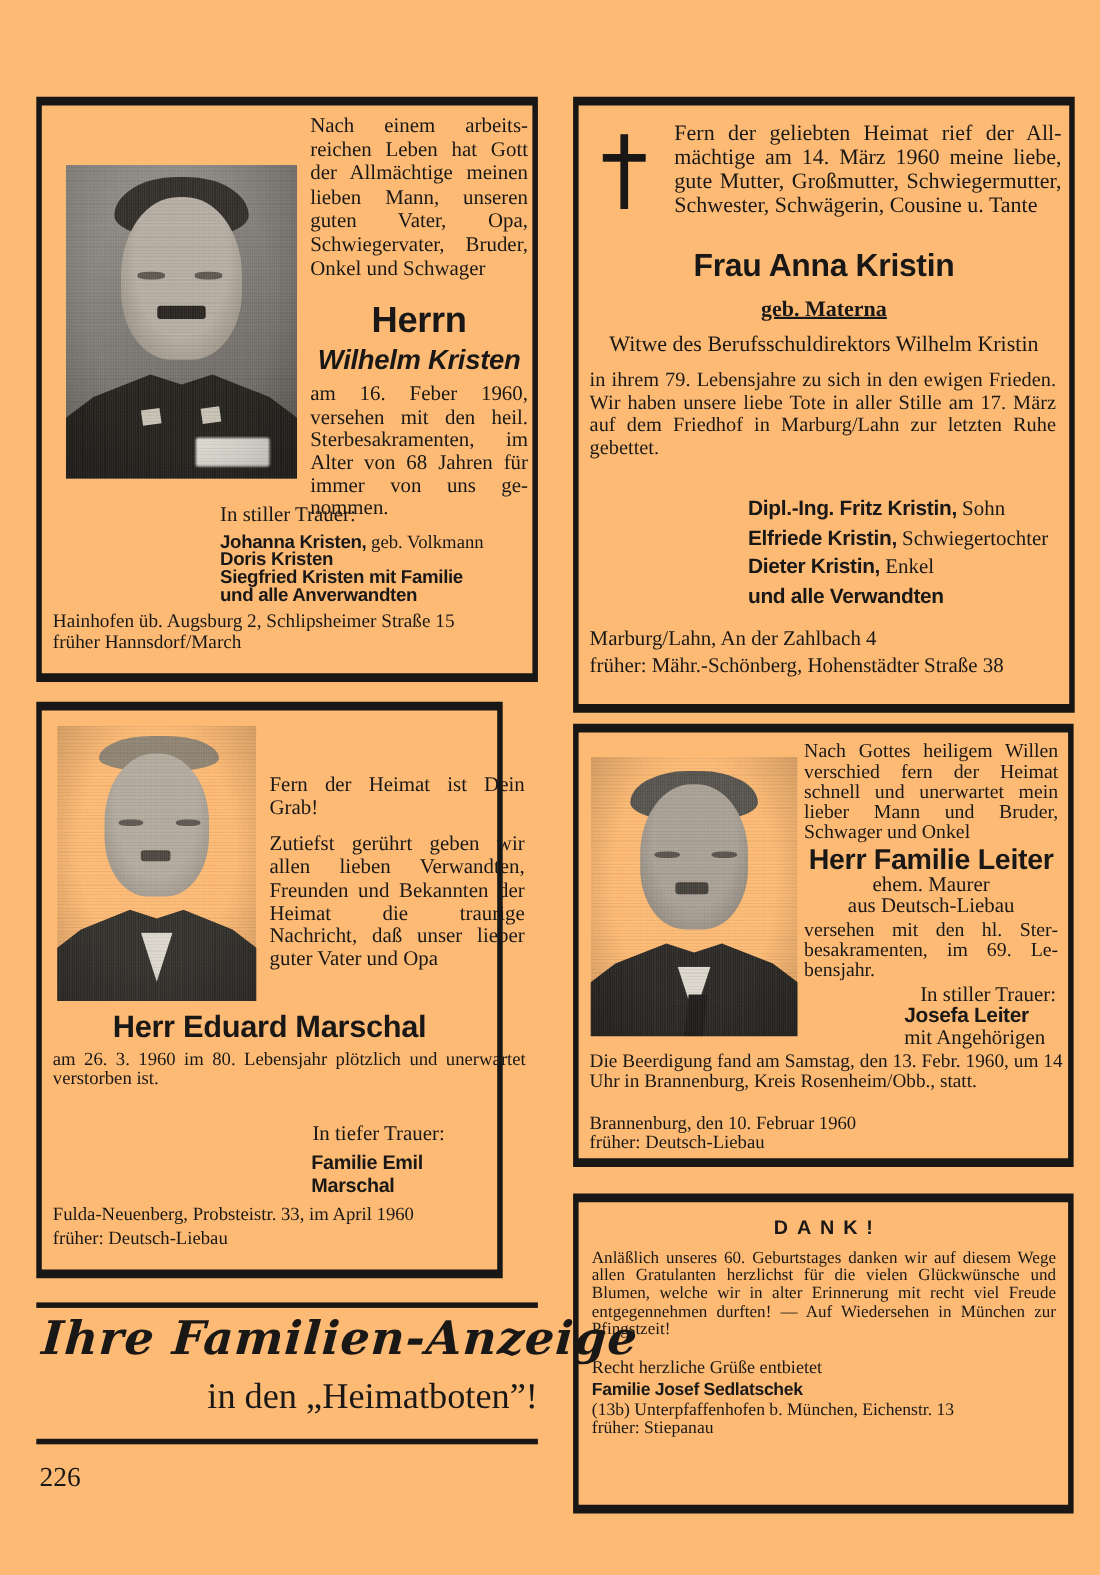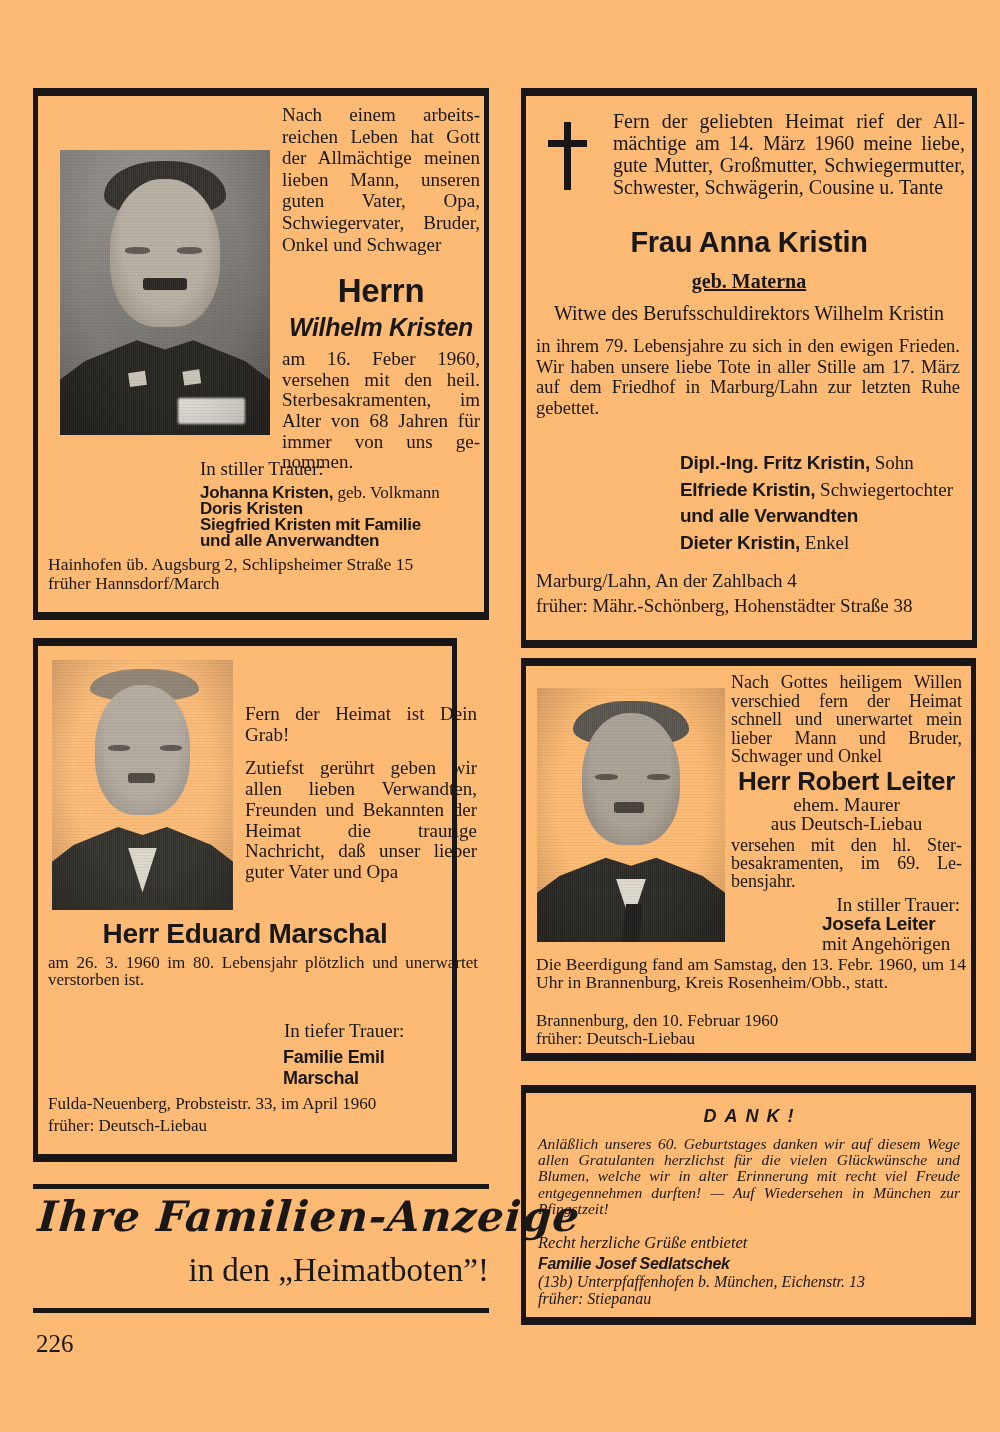--- a/index.html
+++ b/index.html
@@ -6,21 +6,21 @@
   .page{position:relative;width:1000px;height:1432px;margin:0 auto;background:#fdba74;
         font-family:"Liberation Serif","DejaVu Serif",serif;color:#1a1816;
         -webkit-font-smoothing:antialiased;overflow:hidden;}
   .abs{position:absolute;}
   *{box-sizing:border-box;}
   .box{position:absolute;border:5px solid #181715;border-top-width:8px;border-bottom-width:8px;}
   #bx1{left:33px;top:88px;width:456px;height:532px;}
   #bx2{left:521px;top:88px;width:456px;height:560px;}
   #bx3{left:33px;top:638px;width:424px;height:524px;}
   #bx4{left:521px;top:658px;width:455px;height:403px;}
-  #bx5{left:521px;top:1085px;width:455px;height:240px;font-style:italic;}
+  #bx5{left:521px;top:1085px;width:455px;height:291px;}
 
   .just{text-align:justify;margin:0;}
   .c{text-align:center;}
   .sans{font-family:"Liberation Sans","DejaVu Sans",sans-serif;font-weight:700;letter-spacing:-0.3px;}
 
   
   .photo{position:absolute;overflow:hidden;background:var(--bg);}
   .photo::after{content:"";position:absolute;inset:0;
      background:radial-gradient(ellipse at 50% 45%, rgba(0,0,0,0) 55%, rgba(0,0,0,.20)),
                 repeating-linear-gradient(0deg, rgba(0,0,0,.05) 0 1px, rgba(255,255,255,0) 1px 3px),
@@ -159,22 +159,22 @@
       <div class="h"></div>
     </div>
     <p class="abs just" id="in2">Fern der geliebten Heimat rief der All­mächtige am 14. März 1960 meine liebe, gute Mutter, Großmutter, Schwiegermutter, Schwester, Schwägerin, Cousine u. Tante</p>
     <div class="abs sans c" id="nm2">Frau Anna Kristin</div>
     <div class="abs c" id="mb2">geb. Materna</div>
     <div class="abs c" id="wd2">Witwe des Berufsschuldirektors Wilhelm Kristin</div>
     <p class="abs just" id="bd2">in ihrem 79. Lebensjahre zu sich in den ewigen Frieden. Wir haben unsere liebe Tote in aller Stille am 17. März auf dem Friedhof in Marburg/​Lahn zur letzten Ruhe gebettet.</p>
     <div class="abs" id="mo2">
       <div><span class="sans">Dipl.-Ing. Fritz Kristin,</span><span> Sohn</span></div>
       <div><span class="sans">Elfriede Kristin,</span><span> Schwiegertochter</span></div>
+      <div><span class="sans">Dieter Kristin,</span><span> Enkel</span></div>
       <div><span class="sans">und alle Verwandten</span><span></span></div>
-      <div><span class="sans">Dieter Kristin,</span><span> Enkel</span></div>
     </div>
     <div class="abs" id="ad2">
       <div>Marburg/Lahn, An der Zahlbach 4</div>
       <div>früher: Mähr.-Schönberg, Hohenstädter Straße 38</div>
     </div>
   </section>
 
   <section class="box" id="bx3">
     <div class="photo photo--marschal" id="ph3">
       <div class="ph-hair"></div>
@@ -203,21 +203,21 @@
       <div class="ph-hair"></div>
       <div class="ph-face"></div>
       <div class="ph-eye"></div>
       <div class="ph-must"></div>
       <div class="ph-suit"></div>
       <div class="ph-shirt"></div>
       <div class="ph-tie"></div>
     </div>
     <div class="abs" id="col4">
       <p class="just intro">Nach Gottes heiligem Willen verschied fern der Heimat schnell und unerwartet mein lieber Mann und Bruder, Schwager und Onkel</p>
-      <div class="sans c nm">Herr Robert Leiter</div>
+      <div class="sans c nm">Herr Familie Leiter</div>
       <div class="c s1">ehem. Maurer</div>
       <div class="c s2">aus Deutsch-Liebau</div>
       <p class="just bd">versehen mit den hl. Ster­besakramenten, im 69. Le­bensjahr.</p>
       <div class="tr">In stiller Trauer:</div>
       <div class="sans jo">Josefa Leiter</div>
       <div class="ma">mit Angehörigen</div>
     </div>
     <p class="abs just" id="fu4">Die Beerdigung fand am Samstag, den 13. Febr. 1960, um 14 Uhr in Brannenburg, Kreis Rosen­heim/Obb., statt.</p>
     <div class="abs" id="ad4">
       <div>Brannenburg, den 10. Februar 1960</div>

